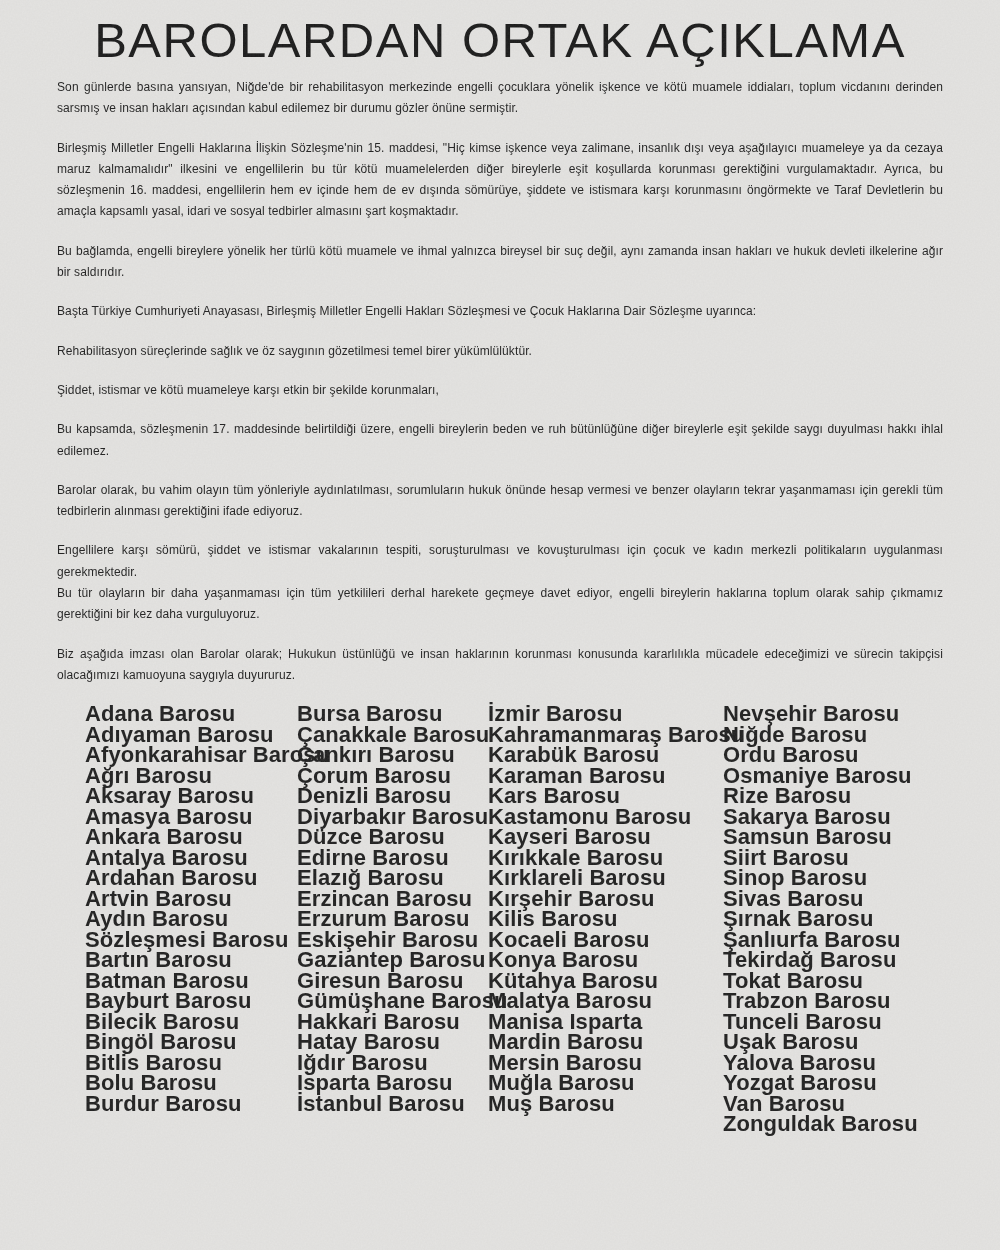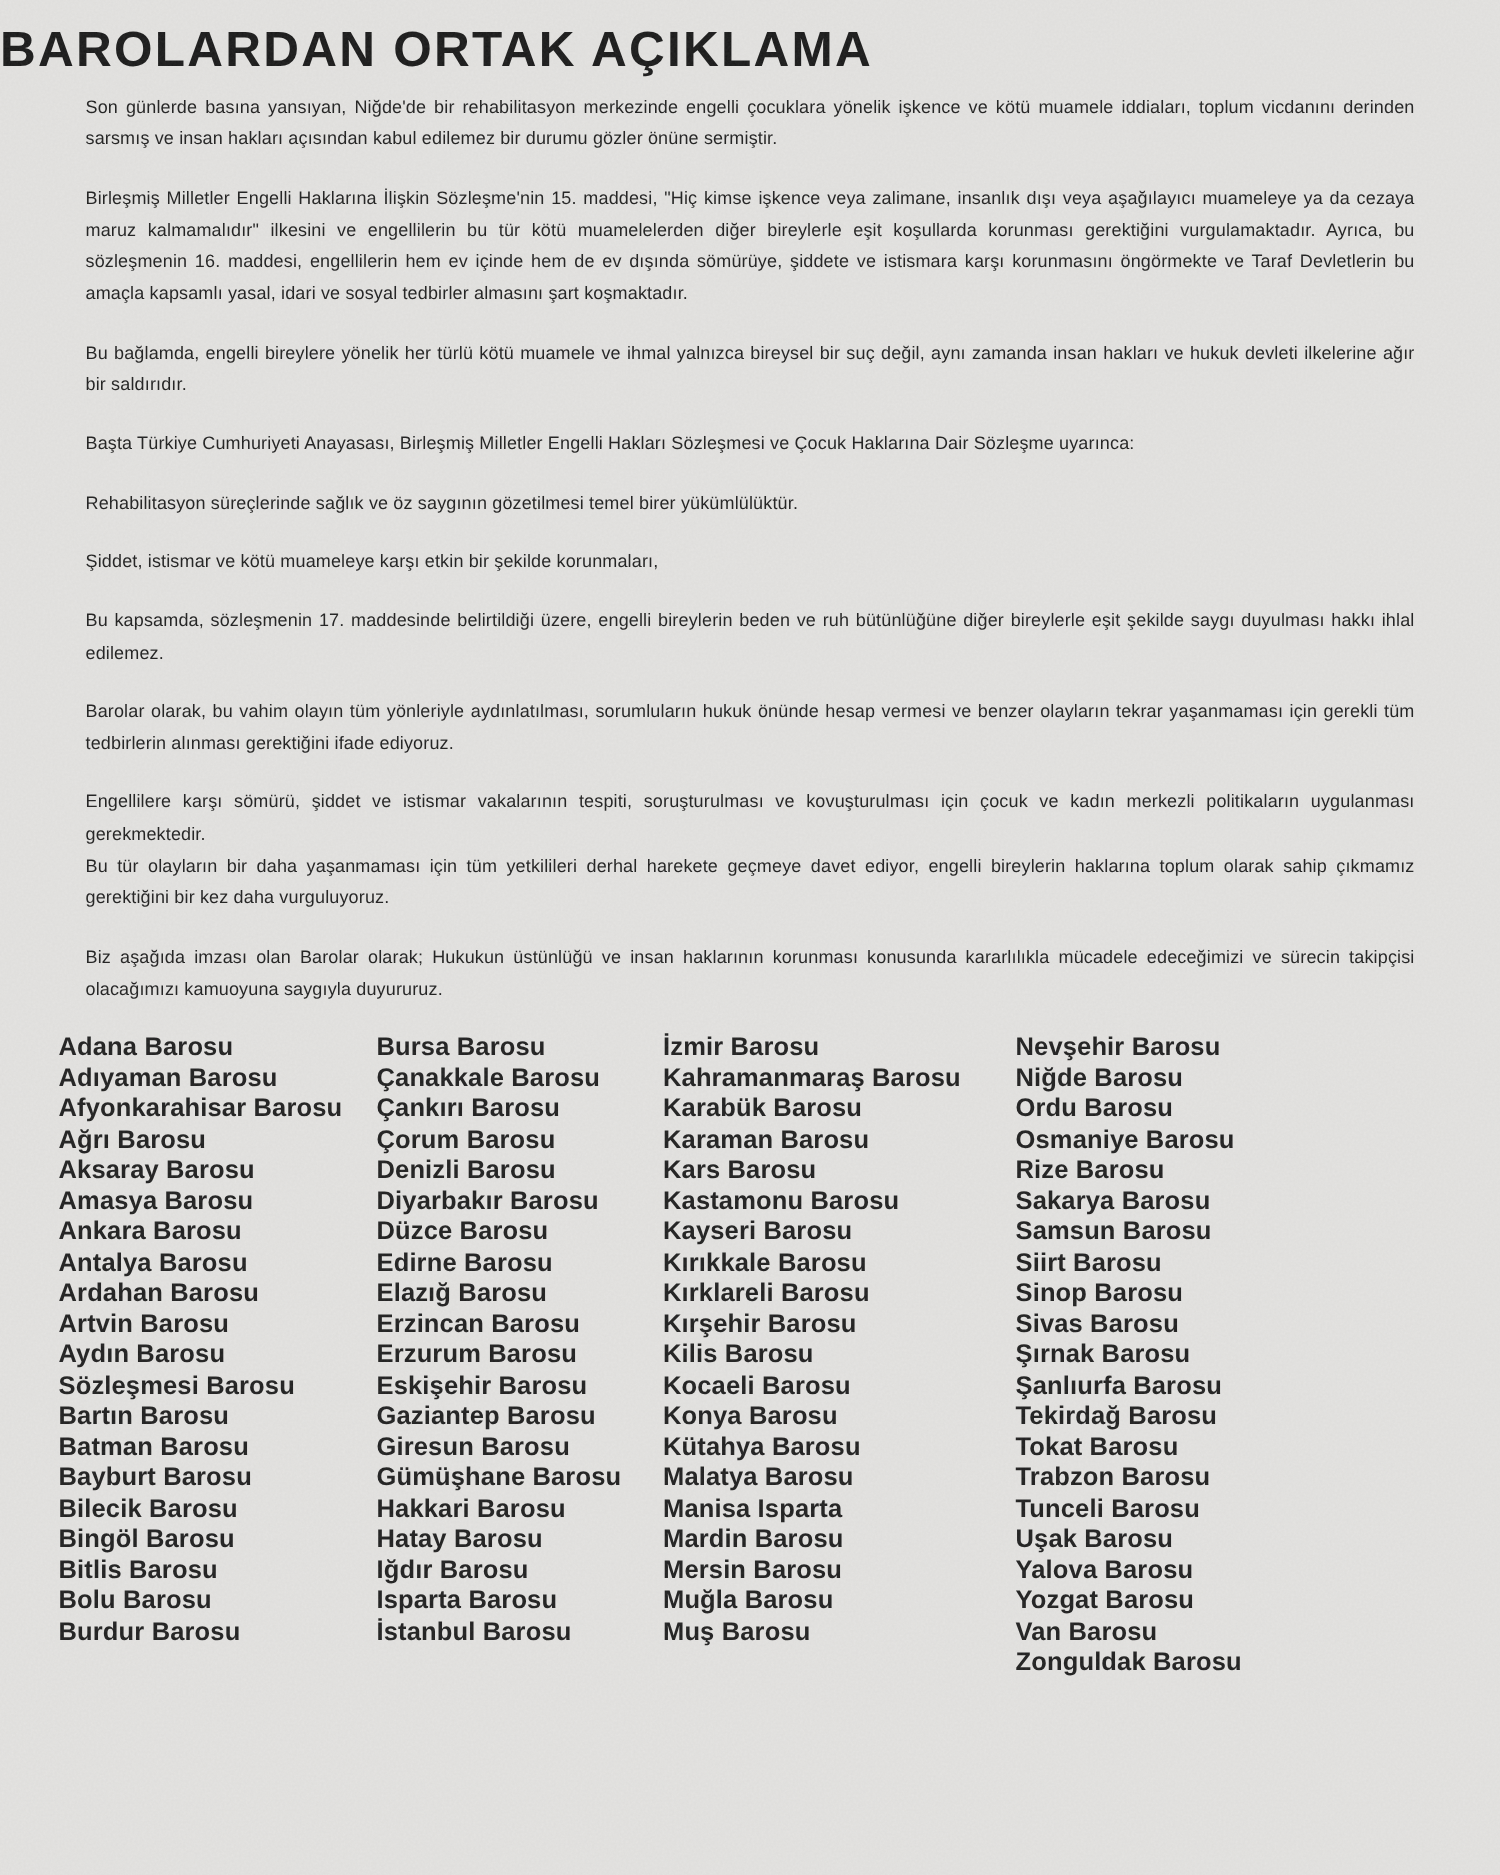--- a/index.html
+++ b/index.html
@@ -21,45 +21,45 @@
   .grain {
     position: absolute;
     inset: 0;
     z-index: 5;
     pointer-events: none;
     opacity: 0.55;
   }
   .title {
     margin: 0;
     padding-top: 16px;
-    text-align: left;
-    font-size: 33px;
-    font-weight: 700;
+    text-align: center;
+    font-size: 49px;
+    font-weight: 400;
     letter-spacing: 1.5px;
     color: var(--title-color, #181818);
     white-space: nowrap;
     line-height: 1.0;
   }
   .paragraphs {
     margin: 12px 57px 0 57px;
     font-size: 12px;
     line-height: 21.3px;
     text-align: justify;
     letter-spacing: 0.1px;
   }
   .para {
     margin: 0 0 18px 0;
     white-space: pre-line;
   }
   .columns {
-    margin: 0 50px 0 39px;
+    margin: 0 50px 0 85px;
     display: grid;
     grid-template-columns: 212px 191px 235px 1fr;
     font-weight: 700;
-    font-size: 17px;
+    font-size: 22px;
     letter-spacing: 0.1px;
   }
   .sig {
     line-height: 20.5px;
     white-space: nowrap;
   }
 </style>
 </head>
 <body>
 

